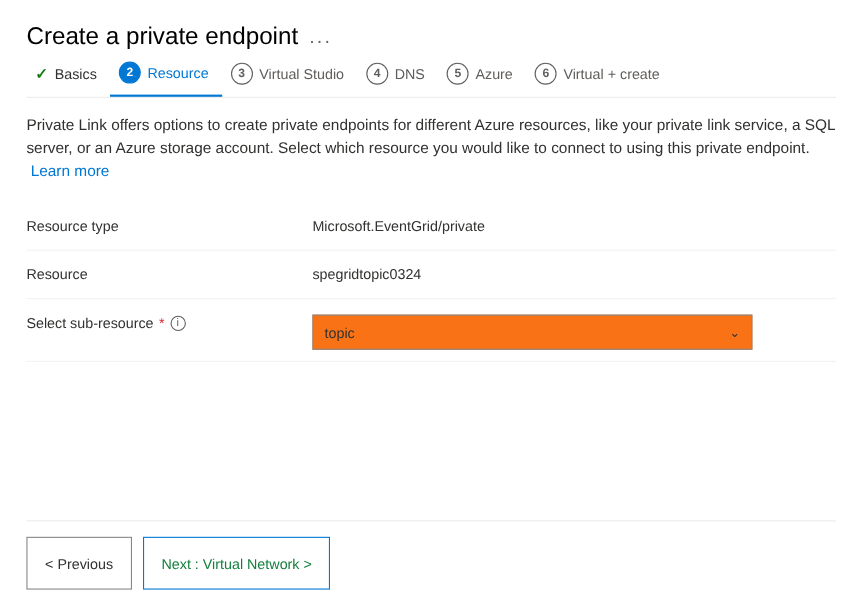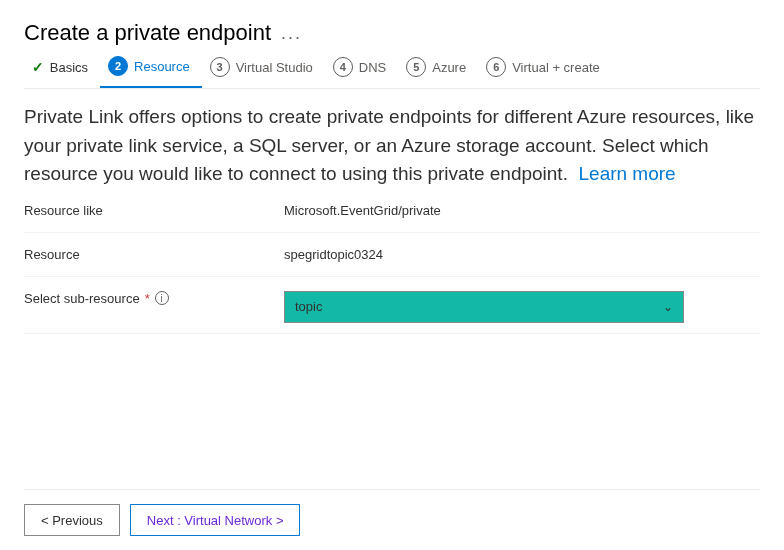--- a/index.html
+++ b/index.html
@@ -76,23 +76,24 @@
       border-color: #0078d4;
       color: #fff;
     }
     .step-check {
       color: #107c10;
       font-size: 14px;
       font-weight: bold;
     }
     
     .description {
-      font-size: 19px;
+      font-size: 14px;
       color: #323130;
       line-height: 1.5;
+      margin-bottom: 18px;
     }
     .description a {
       color: #0078d4;
       text-decoration: none;
     }
     
     .form-section {
       flex: 1;
     }
     .form-row {
@@ -132,21 +133,21 @@
       font-size: 13px;
       color: #323130;
       padding-top: 4px;
     }
     
     .dropdown {
       display: flex;
       align-items: center;
       justify-content: space-between;
       border: 1px solid #8a8886;
-      background: #14b8a6;
+      background: #f97316;
       padding: 5px 10px;
       cursor: pointer;
       min-width: 300px;
       max-width: 400px;
       font-size: 13px;
       color: #323130;
       height: 32px;
     }
     .dropdown-chevron {
       font-size: 12px;
@@ -161,27 +162,27 @@
       gap: 10px;
       margin-top: auto;
     }
     .btn {
       padding: 5px 16px;
       font-size: 13px;
       cursor: pointer;
       border: 1px solid #8a8886;
       background: #fff;
       color: #323130;
-      height: 32px;
+      height: 48px;
       display: flex;
       align-items: center;
     }
     .btn-primary-outline {
       border: 1px solid #0078d4;
-      color: #6d28d9;
+      color: #15803d;
       background: #fff;
     }
   </style>
 </head>
 <body>
 
 <div class="page-container">
 
   <div class="page-title">
     <span>Create a private endpoint</span>
@@ -223,21 +224,21 @@
 
   <div class="description">
     <span>Private Link offers options to create private endpoints for different Azure resources, like your private link service, a SQL server, or an Azure storage account. Select which resource you would like to connect to using this private endpoint.</span>
     &nbsp;<a href="#">Learn more</a>
   </div>
 
   <div class="form-section">
 
 
     <div class="form-row">
-      <div class="form-label">Resource like</div>
+      <div class="form-label">Resource type</div>
       <div class="form-value">Microsoft.EventGrid/private</div>
     </div>
 
     <div class="form-row">
       <div class="form-label">Resource</div>
       <div class="form-value">spegridtopic0324</div>
     </div>
 
     <div class="form-row">
       <div class="form-label">

